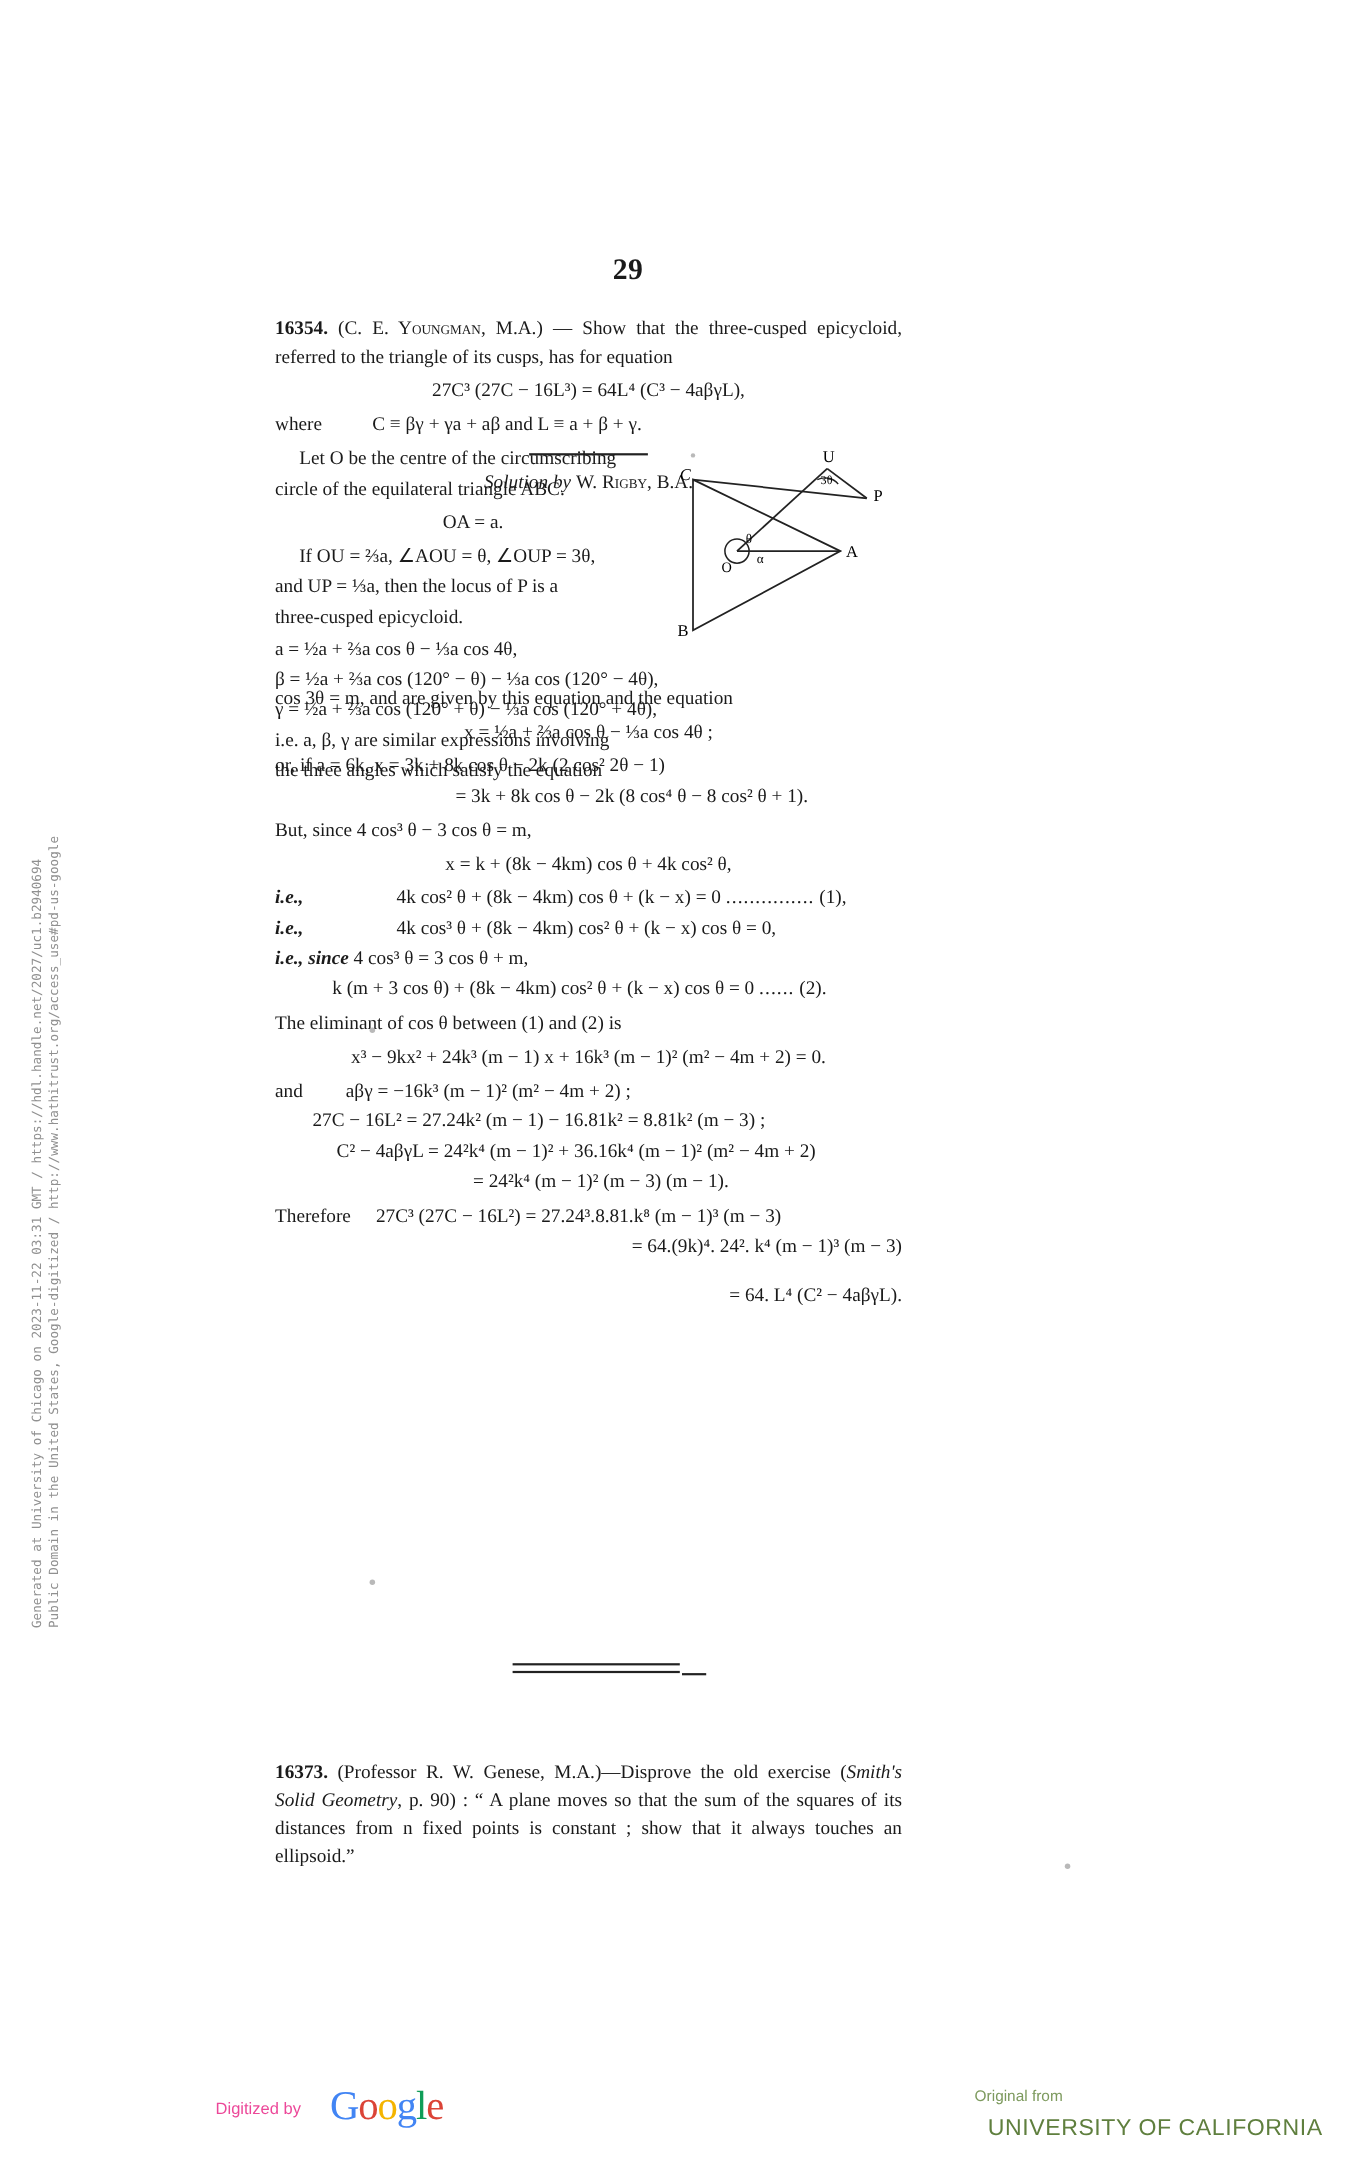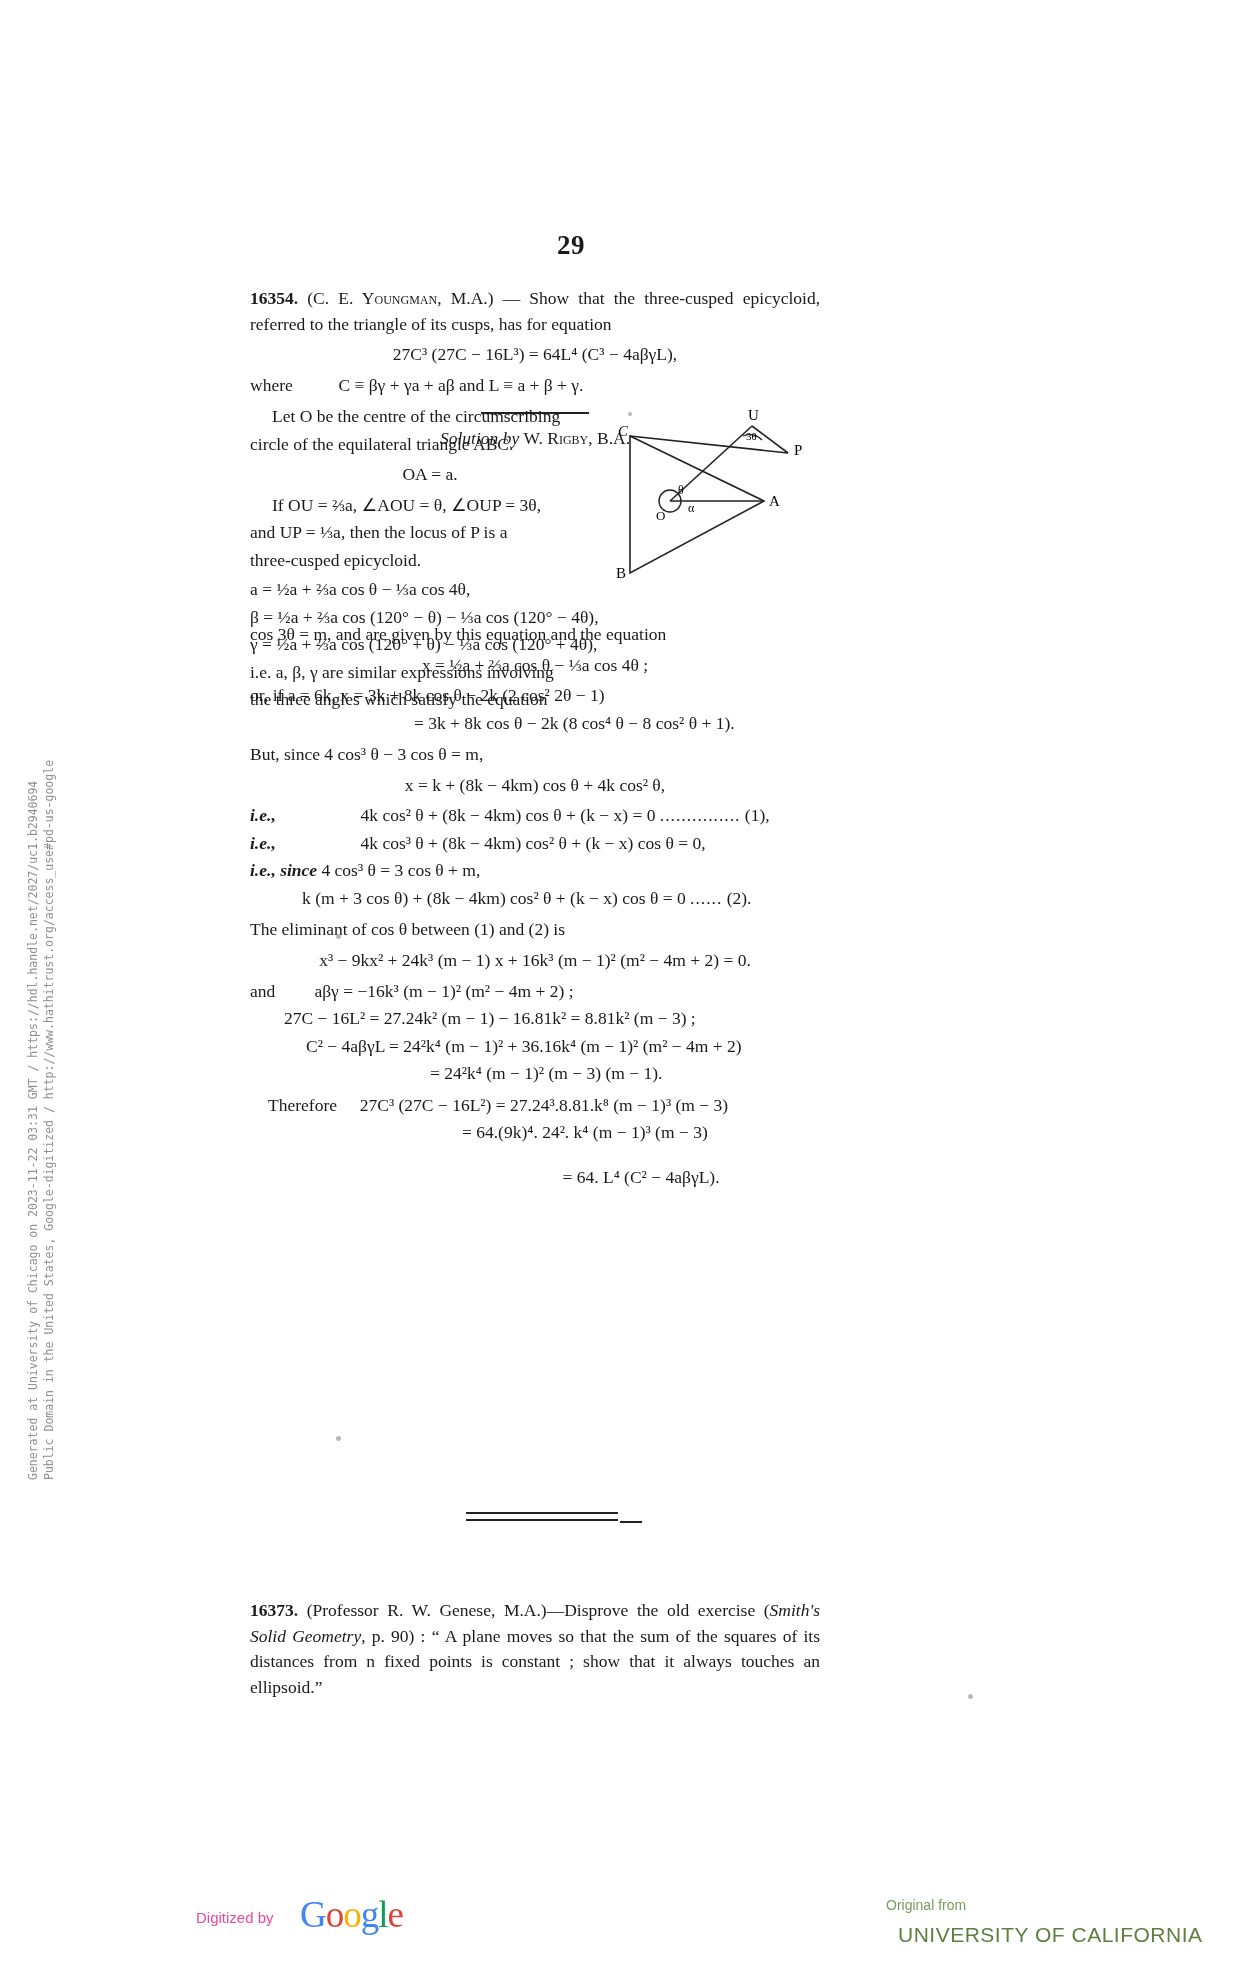--- a/index.html
+++ b/index.html
@@ -317,29 +317,29 @@
     <div class="p" style="text-align:left;padding-left:34px;">
       <span>27C − 16L² = 27.24k² (m − 1) − 16.81k² = 8.81k² (m − 3) ;</span>
     </div>
     <div class="p" style="text-align:left;padding-left:56px;">
       <span>C² − 4aβγL = 24²k⁴ (m − 1)² + 36.16k⁴ (m − 1)² (m² − 4m + 2)</span>
     </div>
     <div class="p" style="text-align:left;padding-left:180px;">
       <span>= 24²k⁴ (m − 1)² (m − 3) (m − 1).</span>
     </div>
 
-    <div class="p" style="margin-top:6px;margin-left:18px;">
+    <div class="p" style="margin-top:6px;">
       <span>Therefore</span>
       <span style="display:inline-block;width:14px;"></span>
       <span>27C³ (27C − 16L²) = 27.24³.8.81.k⁸ (m − 1)³ (m − 3)</span>
     </div>
-    <div class="p" style="text-align:left;padding-left:212px;">
+    <div class="p" style="text-align:right;padding-left:212px;">
       <span>= 64.(9k)⁴. 24². k⁴ (m − 1)³ (m − 3)</span>
     </div>
-    <div class="p" style="text-align:center;padding-left:212px;margin-top:19px;">
+    <div class="p" style="text-align:right;padding-left:212px;margin-top:19px;">
       <span>= 64. L⁴ (C² − 4aβγL).</span>
     </div>
   </div>
 
   <div class="dblrule">
     <div class="r1"></div>
     <div class="r2"></div>
   </div>
   <div class="dash-seg"></div>
 

